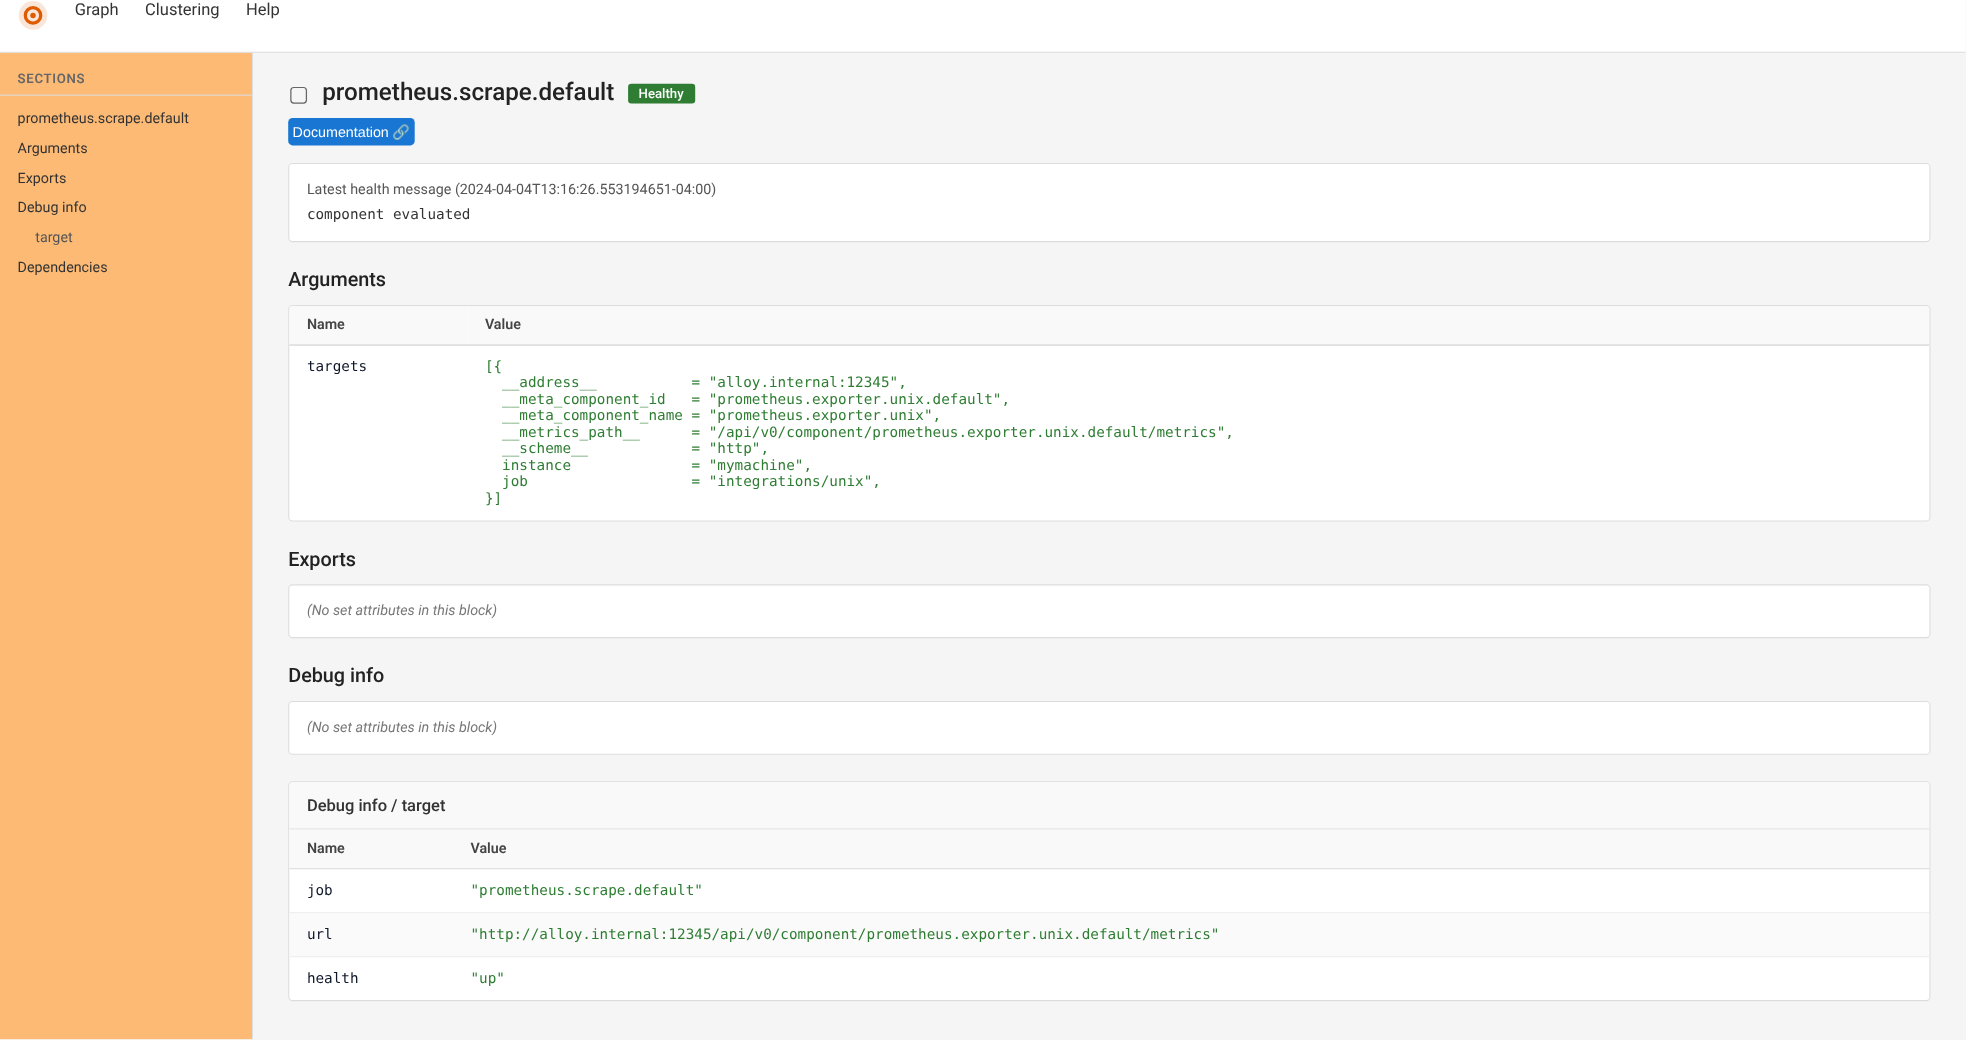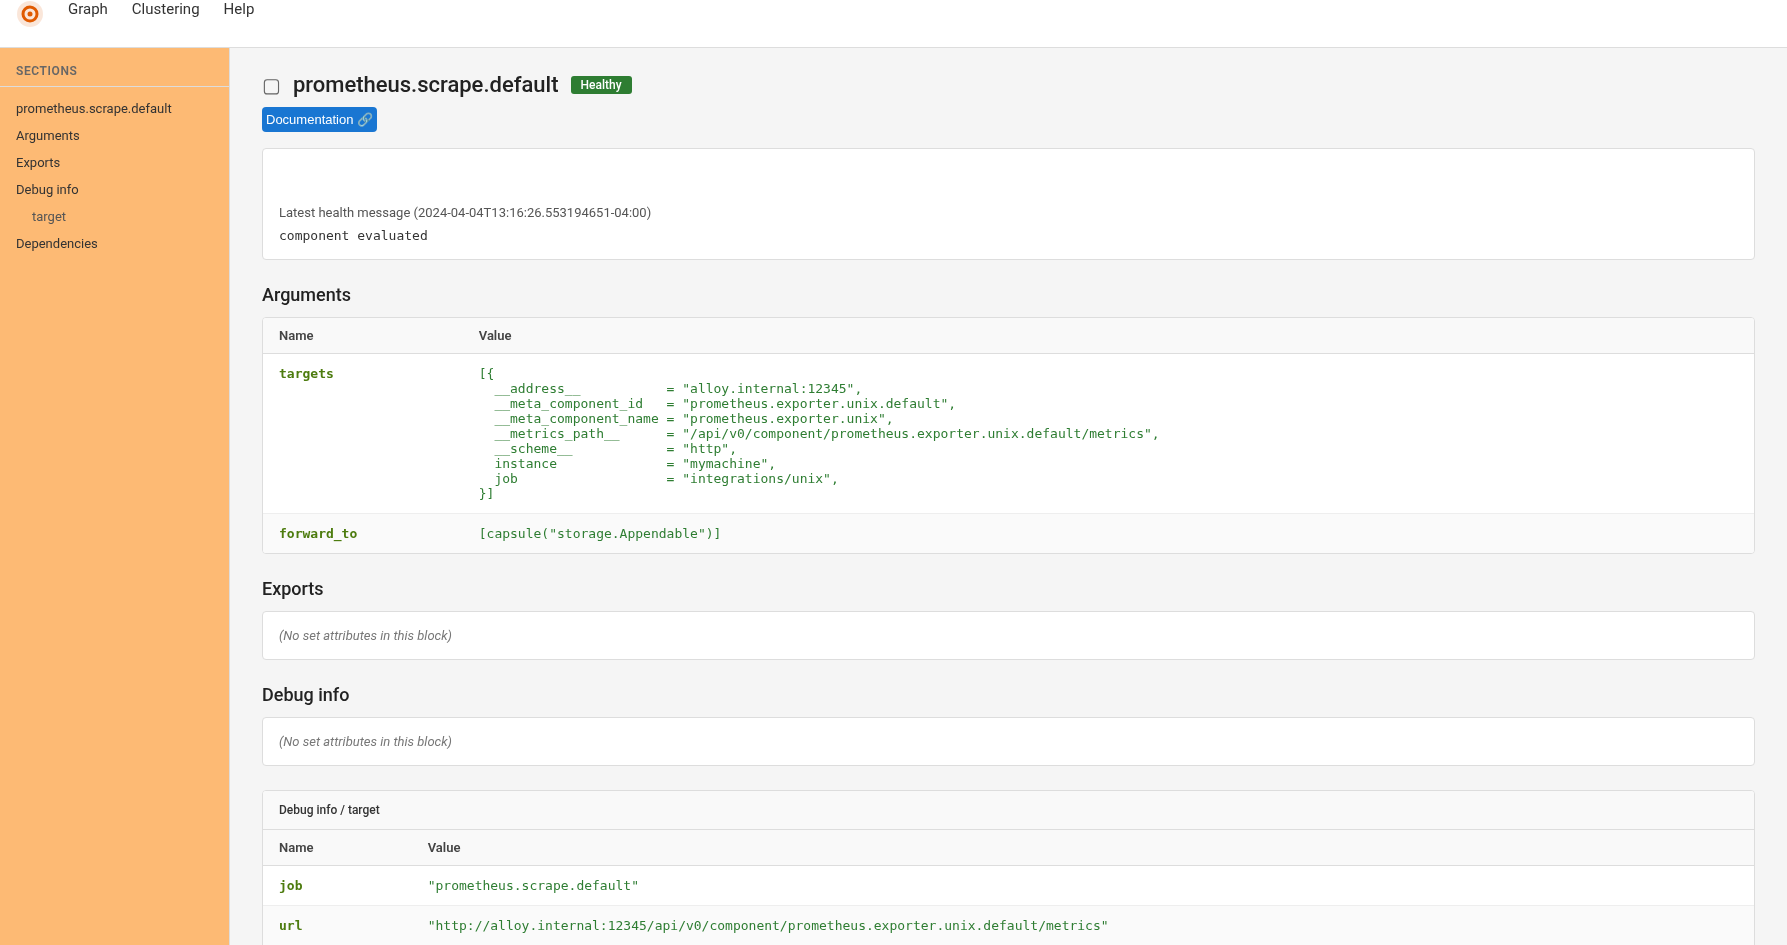--- a/index.html
+++ b/index.html
@@ -110,21 +110,20 @@
       background: #fff;
       border: 1px solid #ddd;
       border-radius: 4px;
       padding: 16px;
       margin-bottom: 24px;
     }
     .health-box-title {
       font-size: 13px;
       color: #555;
       margin-bottom: 8px;
-      margin-top: 40px;
     }
     .health-message {
       font-family: 'Consolas', 'Monaco', monospace;
       font-size: 13px;
       color: #333;
     }
 
     
     .section-heading {
       font-size: 18px;
@@ -157,23 +156,22 @@
     .data-table td {
       padding: 12px 16px;
       border-bottom: 1px solid #eee;
       vertical-align: top;
       font-size: 13px;
     }
     .data-table tr:last-child td { border-bottom: none; }
     .data-table tr:nth-child(even) td { background: #fafafa; }
     .name-cell {
       font-family: 'Consolas', 'Monaco', monospace;
-      color: #4d7c0f;
+      color: #0f172a;
       white-space: nowrap;
-      font-weight: bold;
     }
     .value-cell {
       font-family: 'Consolas', 'Monaco', monospace;
       white-space: pre;
     }
     .value-green { color: #2e7d32; }
 
     
     .no-attrs-box {
       background: #fff;
@@ -188,21 +186,21 @@
 
     
     .sub-section {
       background: #fff;
       border: 1px solid #ddd;
       border-radius: 4px;
       margin-bottom: 24px;
       overflow: hidden;
     }
     .sub-section-title {
-      font-size: 12px;
+      font-size: 15px;
       font-weight: 500;
       color: #333;
       padding: 12px 16px;
       border-bottom: 1px solid #ddd;
       background: #f9f9f9;
     }
 
     
     ::-webkit-scrollbar { width: 8px; }
     ::-webkit-scrollbar-track { background: #f1f1f1; }
@@ -275,24 +273,20 @@
             <td class="value-cell value-green">[{
   __address__           = "alloy.internal:12345",
   __meta_component_id   = "prometheus.exporter.unix.default",
   __meta_component_name = "prometheus.exporter.unix",
   __metrics_path__      = "/api/v0/component/prometheus.exporter.unix.default/metrics",
   __scheme__            = "http",
   instance              = "mymachine",
   job                   = "integrations/unix",
 }]</td>
           </tr>
-          <tr>
-            <td class="name-cell">forward_to</td>
-            <td class="value-cell value-green">[capsule("storage.Appendable")]</td>
-          </tr>
         </tbody>
       </table>
     </div>
 
     
     <h2 class="section-heading">Exports</h2>
     <div class="no-attrs-box">(No set attributes in this block)</div>
 
     
     <h2 class="section-heading">Debug info</h2>

